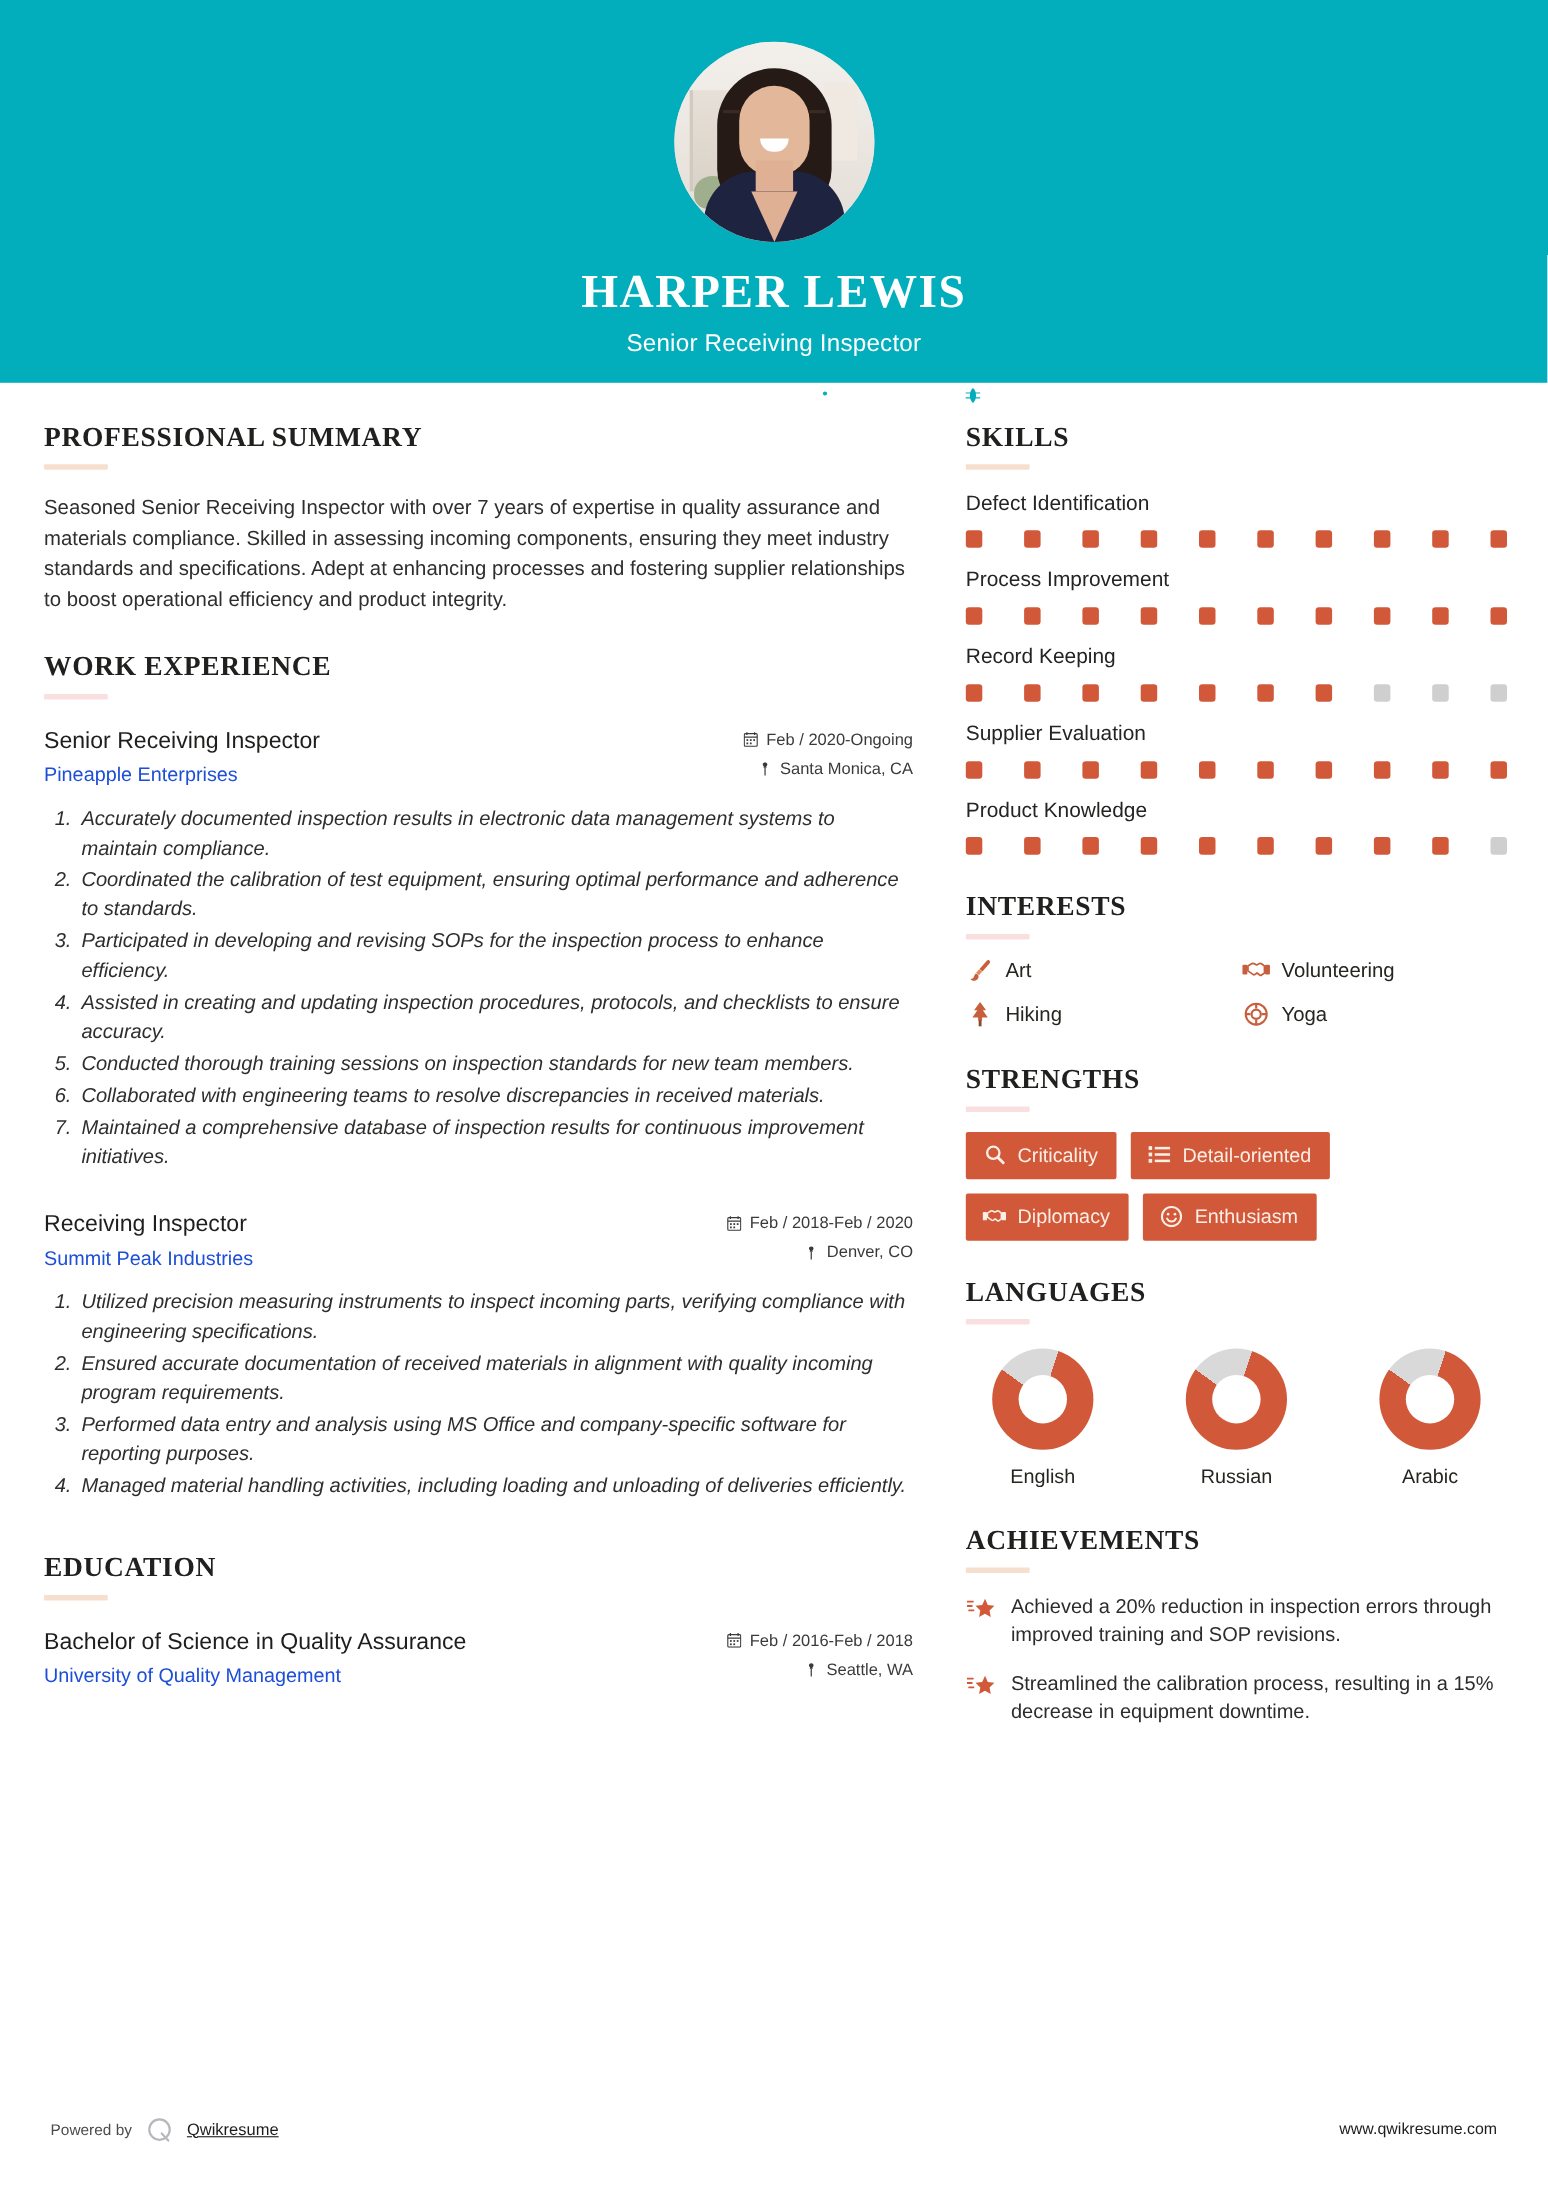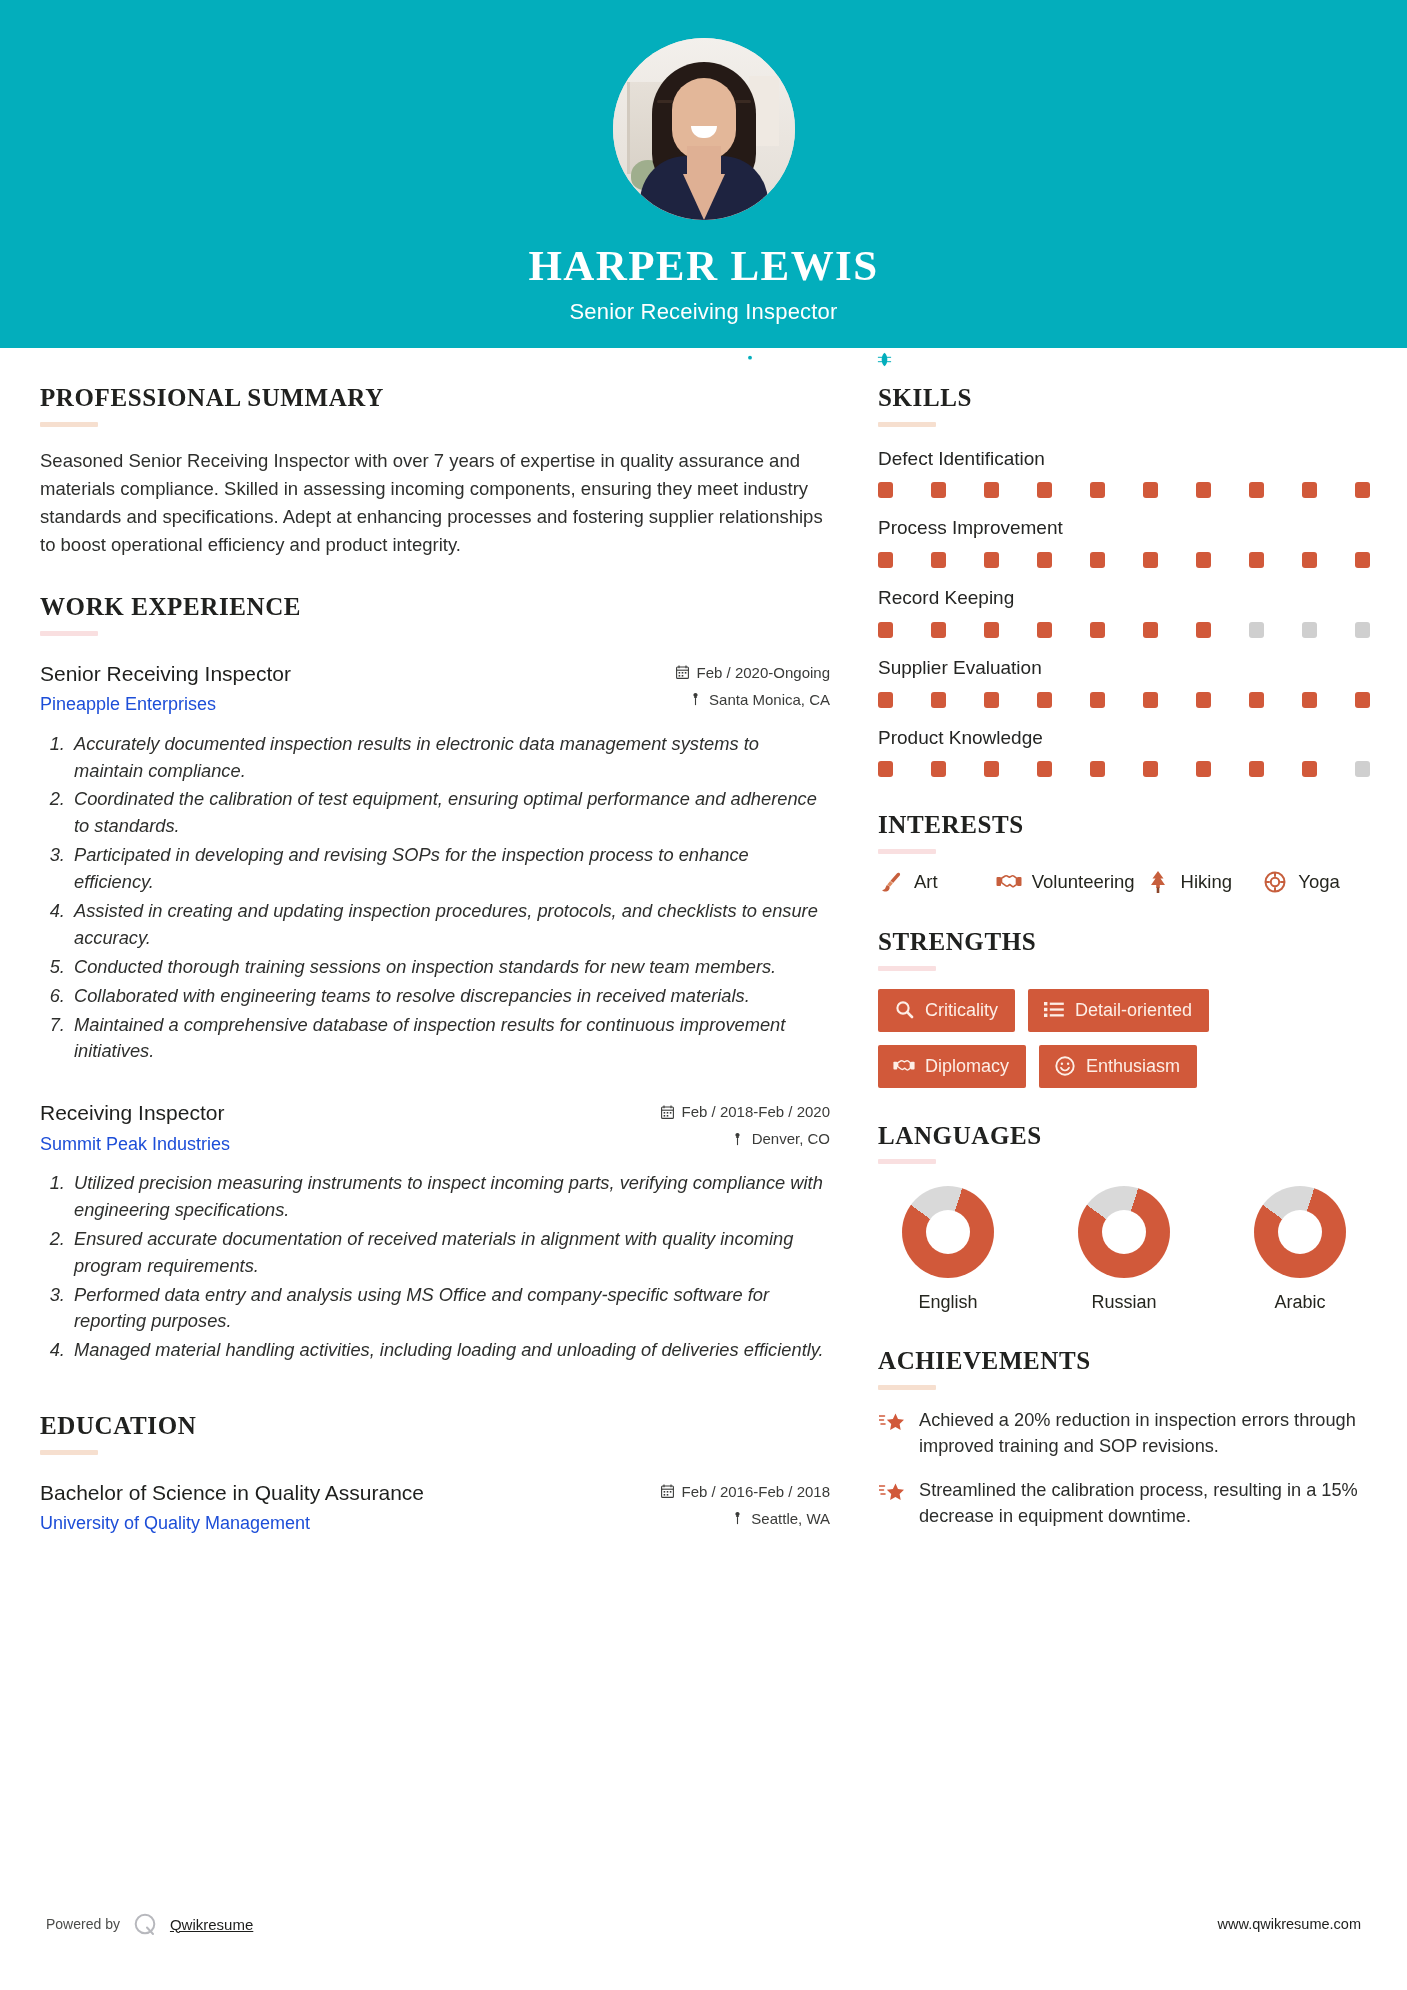--- a/index.html
+++ b/index.html
@@ -229,21 +229,21 @@
   }
   .dot{
     width:15px;height:16px;border-radius:3px;
     background:#cfcfcf;flex:none;
   }
   .dot.on{background:#d1593a;}
 
   .interests-grid{
     margin-top:16px;
     display:grid;
-    grid-template-columns:1fr 1fr 1fr 1fr;
+    grid-template-columns:1fr 1fr;
     row-gap:16px;
     column-gap:10px;
   }
   .interest{
     display:flex;align-items:center;
     font-size:18.5px;color:#25261f;
   }
   .interest .ii{
     width:26px;height:24px;margin-right:10px;
     display:inline-flex;align-items:center;justify-content:center;
@@ -300,21 +300,21 @@
     display:inline-flex;align-items:center;justify-content:center;
     padding-top:2px;
   }
   .ach-text{
     font-size:18.2px;line-height:1.42;color:#2c2d2b;
   }
 
   
   .footer{
     position:absolute;
-    left:0;right:0;bottom:12px;
+    left:0;right:0;bottom:0;
     height:108px;
     display:flex;align-items:center;justify-content:space-between;
     padding:0 46px;
     box-sizing:border-box;
   }
   .footer-left{display:flex;align-items:center;}
   .powered{font-size:14px;color:#4b4c4a;margin-right:13px;}
   .qlogo{
     width:26px;height:26px;margin-right:11px;
     display:inline-flex;align-items:center;justify-content:center;

